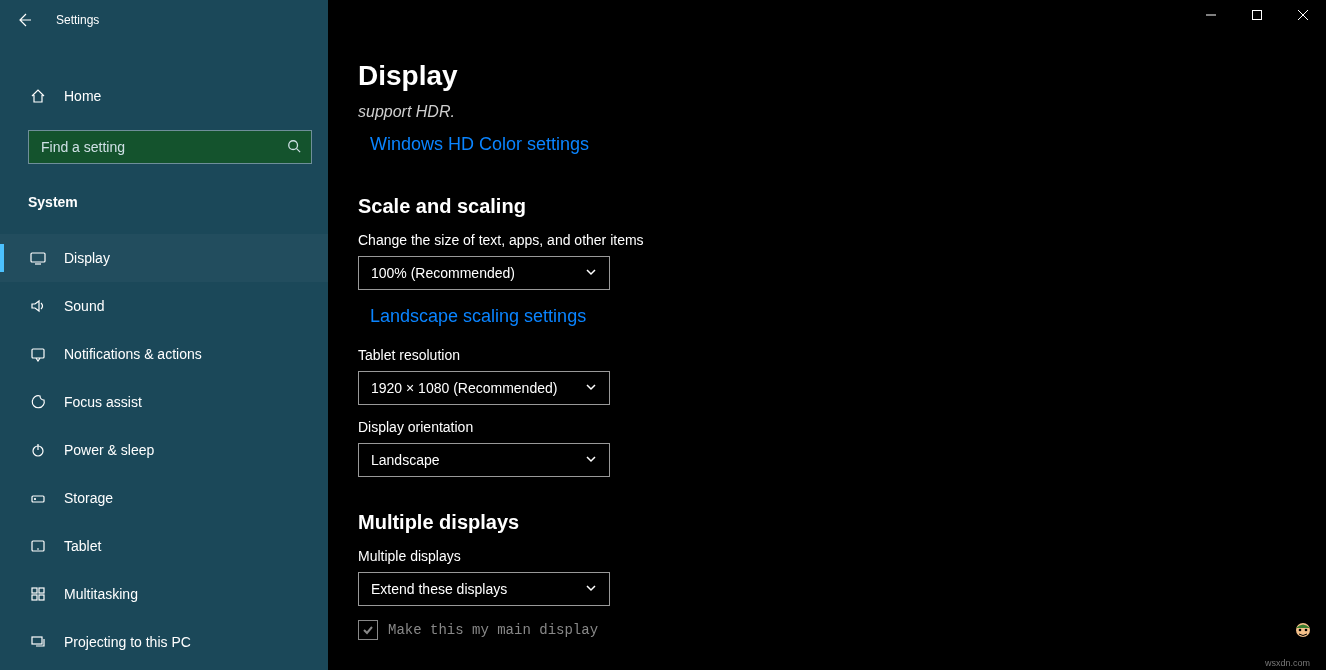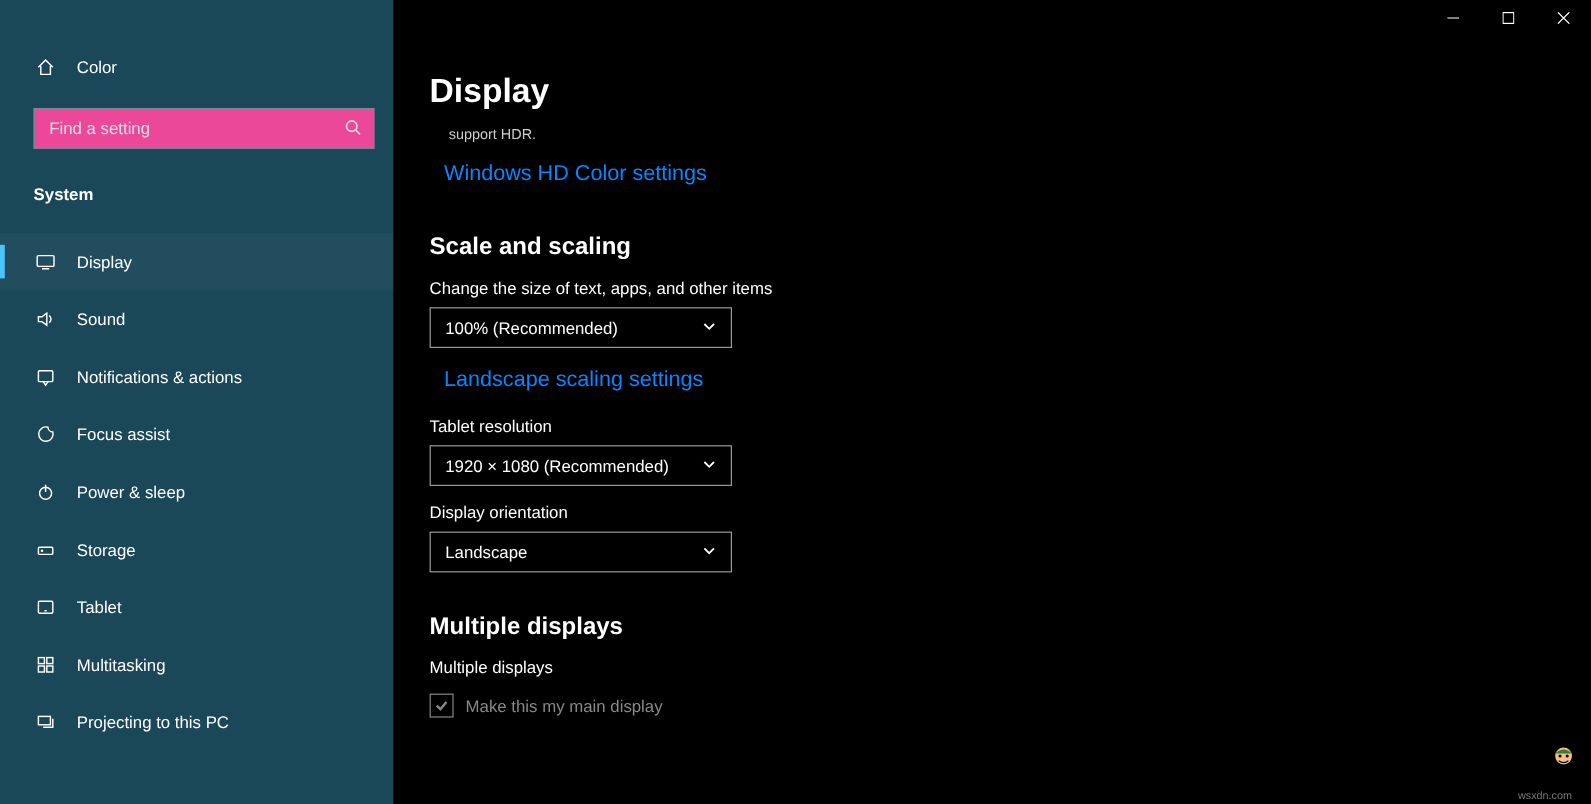--- a/index.html
+++ b/index.html
@@ -7,63 +7,71 @@
   .window{width:1326px;height:670px;display:flex;position:relative;background:#000;}
   .sidebar{width:328px;background:#1b4859;display:flex;flex-direction:column;flex-shrink:0;padding-top:0;}
   .topbar{display:flex;align-items:center;height:40px;}
   .back-btn{width:48px;height:40px;display:flex;align-items:center;justify-content:center;cursor:pointer;}
   .back-btn svg{width:16px;height:16px;stroke:#fff;fill:none;stroke-width:1.2;}
   .app-title{font-size:12px;color:#fff;margin-left:8px;}
   .home-row{display:flex;align-items:center;height:40px;padding-left:28px;margin-top:36px;cursor:pointer;}
   .home-row .icon{width:20px;display:flex;justify-content:center;margin-right:16px;}
   .home-row .icon svg{width:16px;height:16px;stroke:#fff;fill:none;stroke-width:1.2;}
   .search-wrap{margin:14px 16px 0 28px;}
-  .search{height:34px;border:1px solid #6f8e99;background:#ec4899;display:flex;align-items:center;padding:0 10px;gap:12px;}
+  .search{height:34px;border:1px solid #6f8e99;background:#14532d;display:flex;align-items:center;padding:0 10px;gap:12px;}
   .search input{flex:1;background:transparent;border:none;outline:none;color:#fff;font-size:14px;font-family:inherit;}
   .search input::placeholder{color:#cfe0e5;}
   .search .sicon svg{width:14px;height:14px;stroke:#cfe0e5;fill:none;stroke-width:1.5;}
   .category{margin:30px 0 10px 28px;font-weight:600;font-size:14px;}
   .nav{margin-top:14px;}
   .nav-item{display:flex;align-items:center;height:48px;padding-left:28px;cursor:pointer;position:relative;}
   .nav-item .icon{width:20px;display:flex;justify-content:center;margin-right:16px;}
   .nav-item .icon svg{width:16px;height:16px;stroke:#fff;fill:none;stroke-width:1.2;}
   .nav-item.active::before{content:"";position:absolute;left:0;top:10px;bottom:10px;width:4px;background:#4cc2ff;}
   .nav-item.active{background:rgba(255,255,255,0.03);}
   .content{flex:1;background:#000;padding:60px 0 0 30px;overflow:hidden;position:relative;}
   .h1{font-size:28px;font-weight:600;margin:0 0 10px 0;}
-  .subtle{color:#cfcfcf;font-size:12px;line-height:20px;margin:6px 16px;}
+  .subtle{color:#cfcfcf;font-size:16px;line-height:20px;margin:6px 0;font-style:italic;}
   .link{color:#0a84ff;cursor:pointer;font-size:18px;margin:6px 12px;display:inline-block;}
   .h2{font-size:20px;font-weight:600;margin:34px 0 14px 0;}
   .label{font-size:14px;color:#fff;margin:14px 0 8px 0;}
   .select{width:252px;height:34px;border:1px solid #999;display:flex;align-items:center;justify-content:space-between;padding:0 12px;cursor:pointer;background:#000;}
   .select .chev svg{width:12px;height:12px;stroke:#fff;fill:none;stroke-width:1.5;}
-  .check-row{display:flex;align-items:center;margin-top:14px;color:#888;cursor:default;}
+  .check-row{display:flex;align-items:center;margin-top:14px;color:#888;cursor:default;font-family:Liberation Mono, monospace;}
   .check-row .box{width:20px;height:20px;border:1px solid #888;margin-right:10px;display:flex;align-items:center;justify-content:center;}
   .check-row .box svg{width:12px;height:12px;stroke:#888;fill:none;stroke-width:2;}
   .win-controls{position:absolute;top:0;right:0;display:flex;}
   .win-btn{width:46px;height:30px;display:flex;align-items:center;justify-content:center;cursor:pointer;}
   .win-btn svg{width:10px;height:10px;stroke:#fff;fill:none;stroke-width:1;}
   .watermark{position:absolute;right:8px;bottom:22px;width:30px;height:30px;}
   .watermark svg{width:30px;height:30px;}
   .wm-text{position:absolute;right:16px;bottom:2px;font-size:9px;color:#777;}
 </style>
 </head>
 <body>
 
 <div class="window">
 
   <div class="sidebar">
+    <div class="topbar">
+      <div class="back-btn">
+        <svg viewBox="0 0 16 16">
+            <path d="M10 2 L4 8 L10 14 M4 8 H15"></path>
+          </svg>
+      </div>
+      <div class="app-title">Settings</div>
+    </div>
 
     <div class="home-row">
       <span class="icon">
         <svg viewBox="0 0 16 16">
             <path d="M2 8 L8 2 L14 8 M4 7 V14 H12 V7"></path>
           </svg>
       </span>
-      <span>Color</span>
+      <span>Home</span>
     </div>
 
     <div class="search-wrap">
       <div class="search">
         <input type="text" placeholder="Find a setting" style="">
         <span class="sicon">
           <svg viewBox="0 0 16 16">
               <circle cx="7" cy="7" r="5"></circle>
               <path d="M11 11 L15 15"></path>
             </svg>
@@ -187,20 +195,26 @@
     <div class="select">
       <span>Landscape</span>
       <span class="chev"><svg viewBox="0 0 12 12">
             <path d="M2 4 L6 8 L10 4"></path>
           </svg></span>
     </div>
 
     <h2 class="h2">Multiple displays</h2>
 
     <div class="label" style="margin-top:4px;">Multiple displays</div>
+    <div class="select">
+      <span>Extend these displays</span>
+      <span class="chev"><svg viewBox="0 0 12 12">
+            <path d="M2 4 L6 8 L10 4"></path>
+          </svg></span>
+    </div>
 
     <div class="check-row">
       <span class="box">
           <svg viewBox="0 0 12 12">
             <path d="M2 6 L5 9 L10 3"></path>
           </svg>
         </span>
       <span>Make this my main display</span>
     </div>
   </div>

